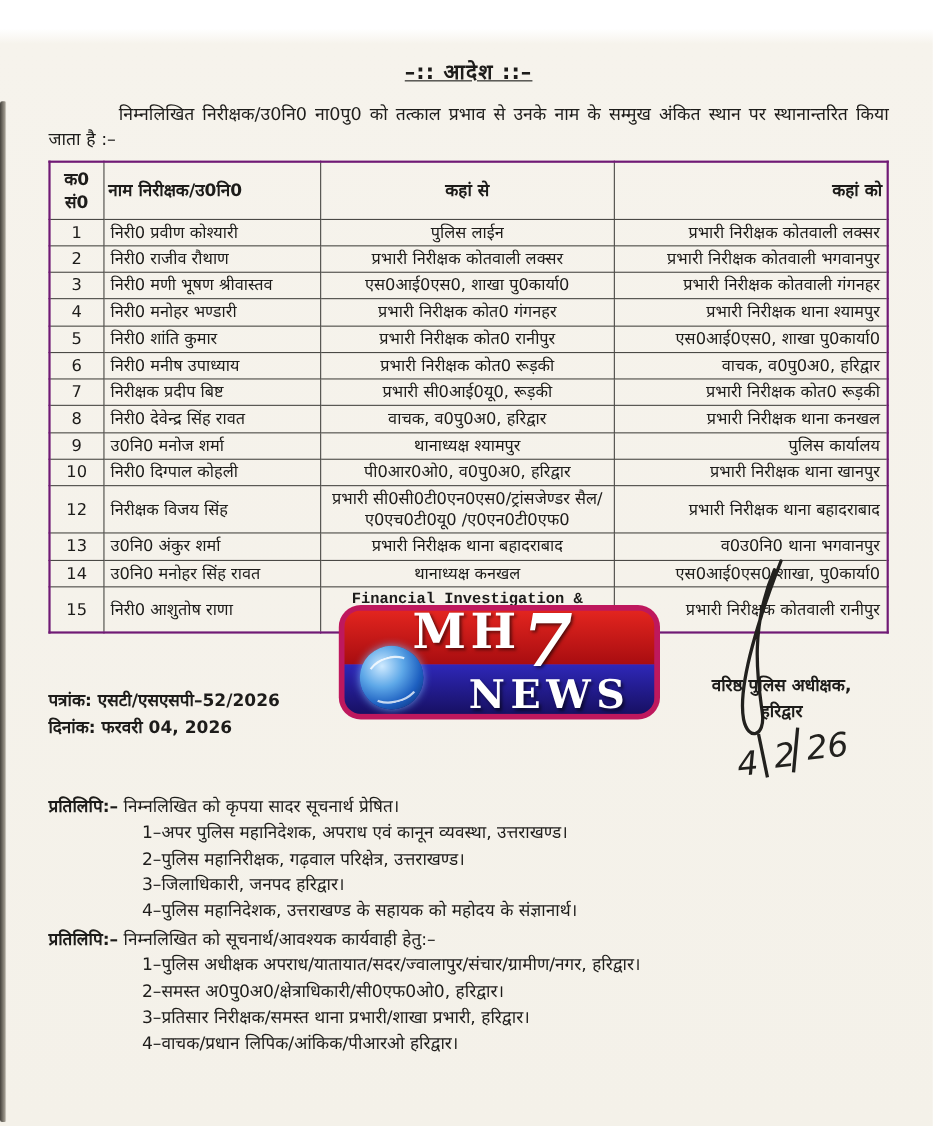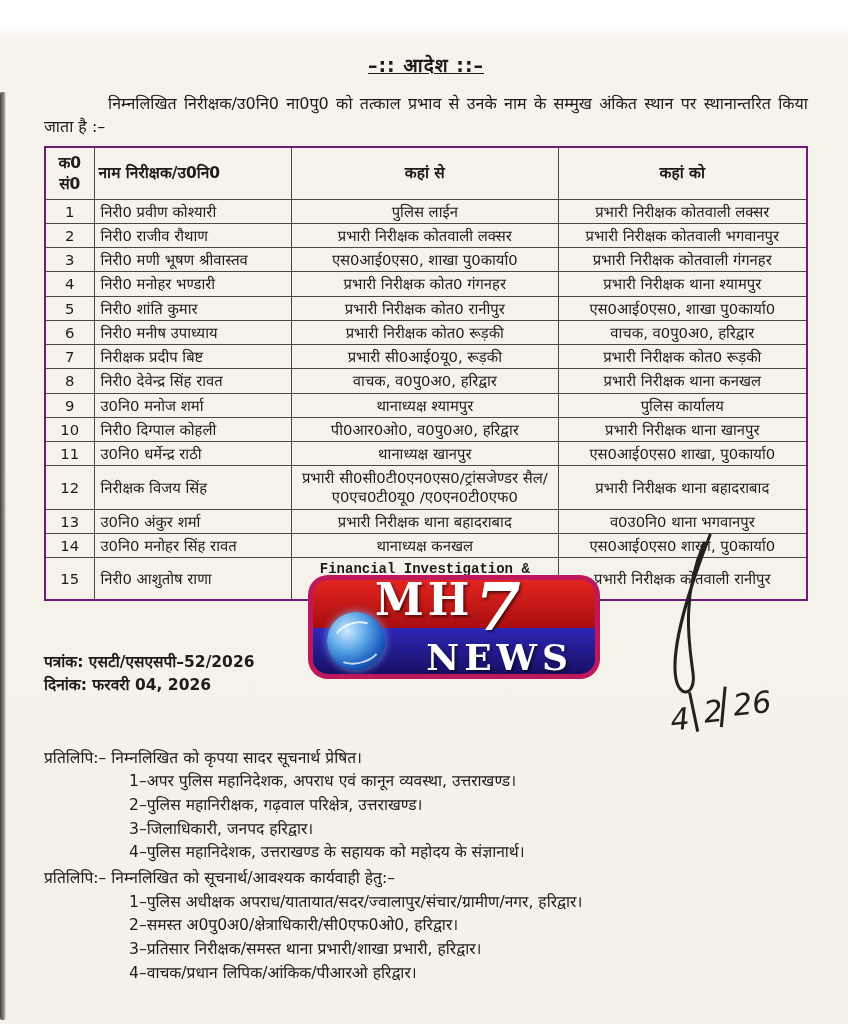--- a/index.html
+++ b/index.html
@@ -18,21 +18,21 @@
   .intro{font-size:16px;line-height:1.45;margin:0 0 8px 0;text-align:justify;}
   .intro .ind{display:inline-block;width:64px;}
   table.transfer{width:100%;border-collapse:collapse;table-layout:fixed;
     border:2px solid #701a75;font-size:14.8px;}
   table.transfer th,table.transfer td{border:1.4px solid #4a4945;padding:2px 6px;
     vertical-align:middle;line-height:1.3;}
   table.transfer th{font-weight:bold;font-size:15.5px;padding:5px 4px;}
   th.h0,td.c0{width:5.5%;text-align:center;}
   th.h1,td.c1{width:26%;text-align:left;}
   th.h2,td.c2{width:35.5%;text-align:center;}
-  th.h3,td.c3{width:33%;text-align:center;padding-left:8px;}
+  th.h3,td.c3{width:33%;text-align:right;padding-left:8px;}
   td.latin{font-family:Liberation Mono, monospace;font-weight:bold;font-size:14px;}
   .closing{font-size:16px;line-height:1.5;margin:10px 0 0 0;text-align:justify;}
   .closing .ind{display:inline-block;width:64px;}
   .midrow{position:relative;height:138px;margin-top:6px;}
   .refblock{position:absolute;left:0;top:44px;font-size:15.5px;line-height:1.5;font-weight:bold;}
   
   .logo{position:absolute;left:50%;top:-32px;margin-left:28px;transform:translateX(-50%);
     width:292px;height:104px;background:#be185d;border-radius:20px;padding:5px;box-sizing:border-box;}
   .logo-inner{position:relative;width:100%;height:100%;border-radius:15px;overflow:hidden;}
   .logo-top{position:absolute;top:0;left:0;right:0;height:52%;
@@ -57,21 +57,21 @@
   .globe::after{content:"";position:absolute;left:8px;bottom:6px;width:42px;height:24px;
     border:2px solid rgba(255,255,255,.65);border-color:transparent transparent rgba(255,255,255,.75) transparent;
     border-radius:50%;transform:rotate(-14deg);}
   
   .sigblock{position:absolute;right:6px;top:-78px;width:210px;height:210px;}
   .sigblock svg{position:absolute;inset:0;}
   .sig-text{position:absolute;right:28px;top:108px;font-size:15.5px;font-weight:bold;
     text-align:center;line-height:1.5;}
   
   .copies{font-size:15.6px;line-height:1.52;margin-top:2px;}
-  .copies .head{font-weight:normal;}
+  .copies .head{font-weight:bold;}
   .copies .items{margin-left:85px;}
   .copies .items div{white-space:nowrap;}
 </style>
 </head>
 <body>
 
 <div class="scan-edge"></div>
 
 <div class="paper">
 
@@ -141,26 +141,20 @@
           <td class="c0">9</td>
           <td class="c1">उ0नि0 मनोज शर्मा</td>
           <td class="c2">थानाध्यक्ष श्यामपुर</td>
           <td class="c3">पुलिस कार्यालय</td>
         </tr>
         <tr>
           <td class="c0">10</td>
           <td class="c1">निरी0 दिग्पाल कोहली</td>
           <td class="c2">पी0आर0ओ0, व0पु0अ0, हरिद्वार</td>
           <td class="c3">प्रभारी निरीक्षक थाना खानपुर</td>
-        </tr>
-        <tr>
-          <td class="c0">11</td>
-          <td class="c1">उ0नि0 धर्मेन्द्र राठी</td>
-          <td class="c2">थानाध्यक्ष खानपुर</td>
-          <td class="c3">एस0आई0एस0 शाखा, पु0कार्या0</td>
         </tr>
         <tr>
           <td class="c0">12</td>
           <td class="c1">निरीक्षक विजय सिंह</td>
           <td class="c2">प्रभारी सी0सी0टी0एन0एस0/ट्रांसजेण्डर सैल/ए0एच0टी0यू0 /ए0एन0टी0एफ0</td>
           <td class="c3">प्रभारी निरीक्षक थाना बहादराबाद</td>
         </tr>
         <tr>
           <td class="c0">13</td>
           <td class="c1">उ0नि0 अंकुर शर्मा</td>
@@ -194,20 +188,24 @@
       <svg viewBox="0 0 210 210">
         <path d="M118,6 C100,52 78,118 84,150 C88,170 104,166 101,144 C98,120 88,70 112,14" fill="none" stroke="#22211e" stroke-width="3" stroke-linecap="round"></path>
         <g transform="rotate(-6 130 185)" fill="#22211e" font-family="DejaVu Sans, sans-serif" font-size="30" font-style="italic">
           <text x="78" y="196">4</text>
           <path d="M100,160 L104,200" stroke="#22211e" stroke-width="3" fill="none"></path>
           <text x="112" y="192">2</text>
           <path d="M136,158 L128,198" stroke="#22211e" stroke-width="3" fill="none"></path>
           <text x="142" y="188">26</text>
         </g>
       </svg>
+      <div class="sig-text">
+        <div>वरिष्ठ पुलिस अधीक्षक,</div>
+        <div>हरिद्वार</div>
+      </div>
     </div>
 
     <div class="logo">
       <div class="logo-inner">
         <div class="logo-top"></div>
         <div class="logo-bottom"></div>
         <div class="logo-mh">MH</div>
         <div class="logo-7">7</div>
         <div class="globe"></div>
         <div class="logo-news">NEWS</div>

